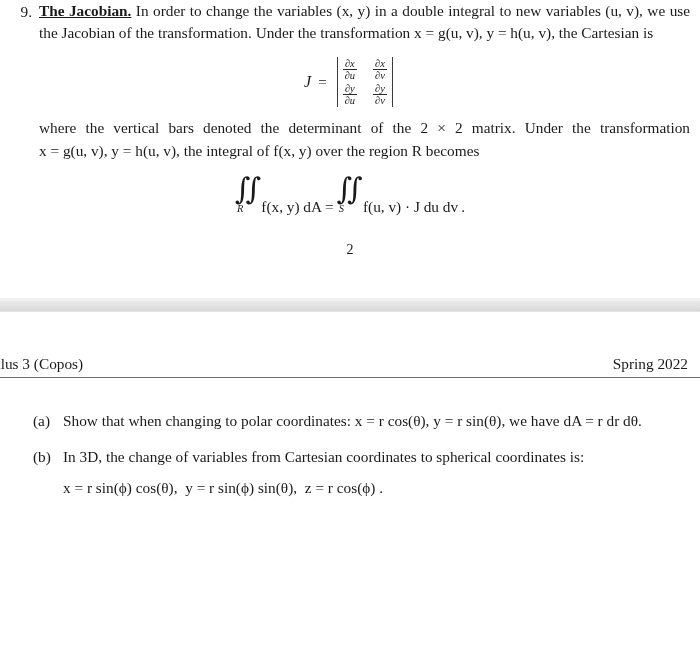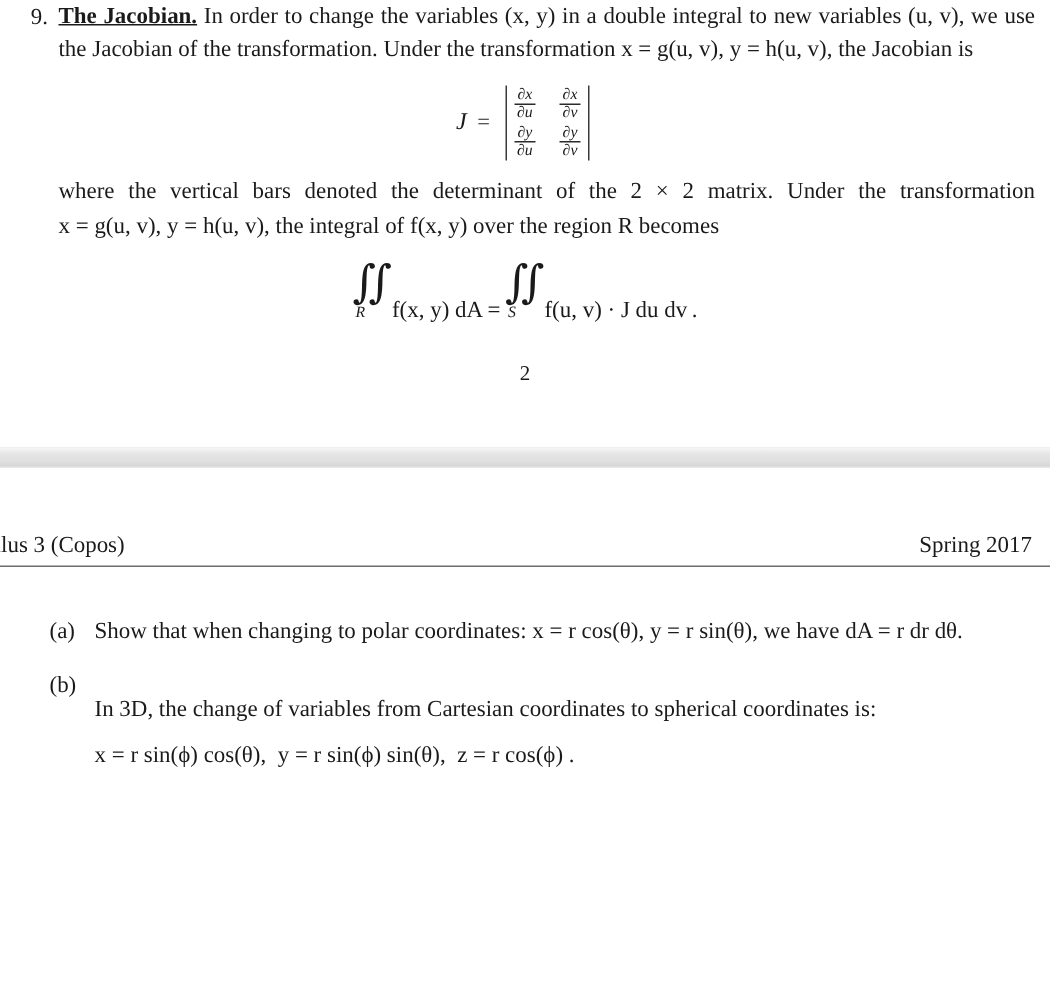--- a/index.html
+++ b/index.html
@@ -184,21 +184,21 @@
     flex: 0 0 30px;
     width: 30px;
     text-align: left;
     padding-left: 33px;
     box-sizing: content-box;
   }
   .sub-body {
     flex: 1 1 auto;
     text-align: justify;
   }
-  .sub-body.nojust { text-align: left; margin-top: 16px; }
+  .sub-body.nojust { text-align: left; }
   .centered-math {
     font-size: 15.3px;
     margin: 9px 0 13px 0;
   }
   .closing-line {
     font-size: 15.3px;
     margin-top: 10px;
   }
   sup.exp {
     font-size: 0.66em;
@@ -210,21 +210,21 @@
 </head>
 <body>
 
 <div class="page">
 
   <div class="page-top">
 
     <div class="numbered-item">
       <div class="item-number">9.</div>
       <div class="item-body">
-        <span class="lead">The Jacobian.</span><span> In order to change the variables </span><span class="math">(x, y)</span><span> in a double integral to new variables </span><span class="math">(u, v)</span><span>, we use the Jacobian of the transformation. Under the transformation </span><span class="math nb">x = g(u, v), y = h(u, v)</span><span>, the Jacobian is</span>
+        <span class="lead">The Jacobian.</span><span> In order to change the variables </span><span class="math">(x, y)</span><span> in a double integral to new variables </span><span class="math">(u, v)</span><span>, we use the Jacobian of the transformation. Under the transformation </span><span class="math nb">x = g(u, v), y = h(u, v)</span><span>, the Cartesian is</span>
       </div>
     </div>
 
     <div class="display-eq">
       <span class="jac-wrap">
         <span class="jac-J">J</span>
         <span class="jac-eq">=</span>
         <span class="det">
           <span class="bar"></span>
           <span class="matrix">
@@ -276,21 +276,21 @@
 
     <div class="page-number">2</div>
   </div>
 
   <div class="page-gap"></div>
 
   <div class="page-bottom">
 
     <div class="doc-header">
       <span>lculus 3 (Copos)</span>
-      <span>Spring 2017</span>
+      <span>Spring 2022</span>
     </div>
     <hr class="header-rule">
 
     <div class="sublist">
 
       <div class="sub-item">
         <div class="sub-label">(a)</div>
         <div class="sub-body">
           <span>Show that when changing to polar coordinates:  </span><span class="math nb">x = r cos(θ), y = r sin(θ)</span><span>, we have </span><span class="math nb">dA = r dr dθ</span><span>.</span>
         </div>

